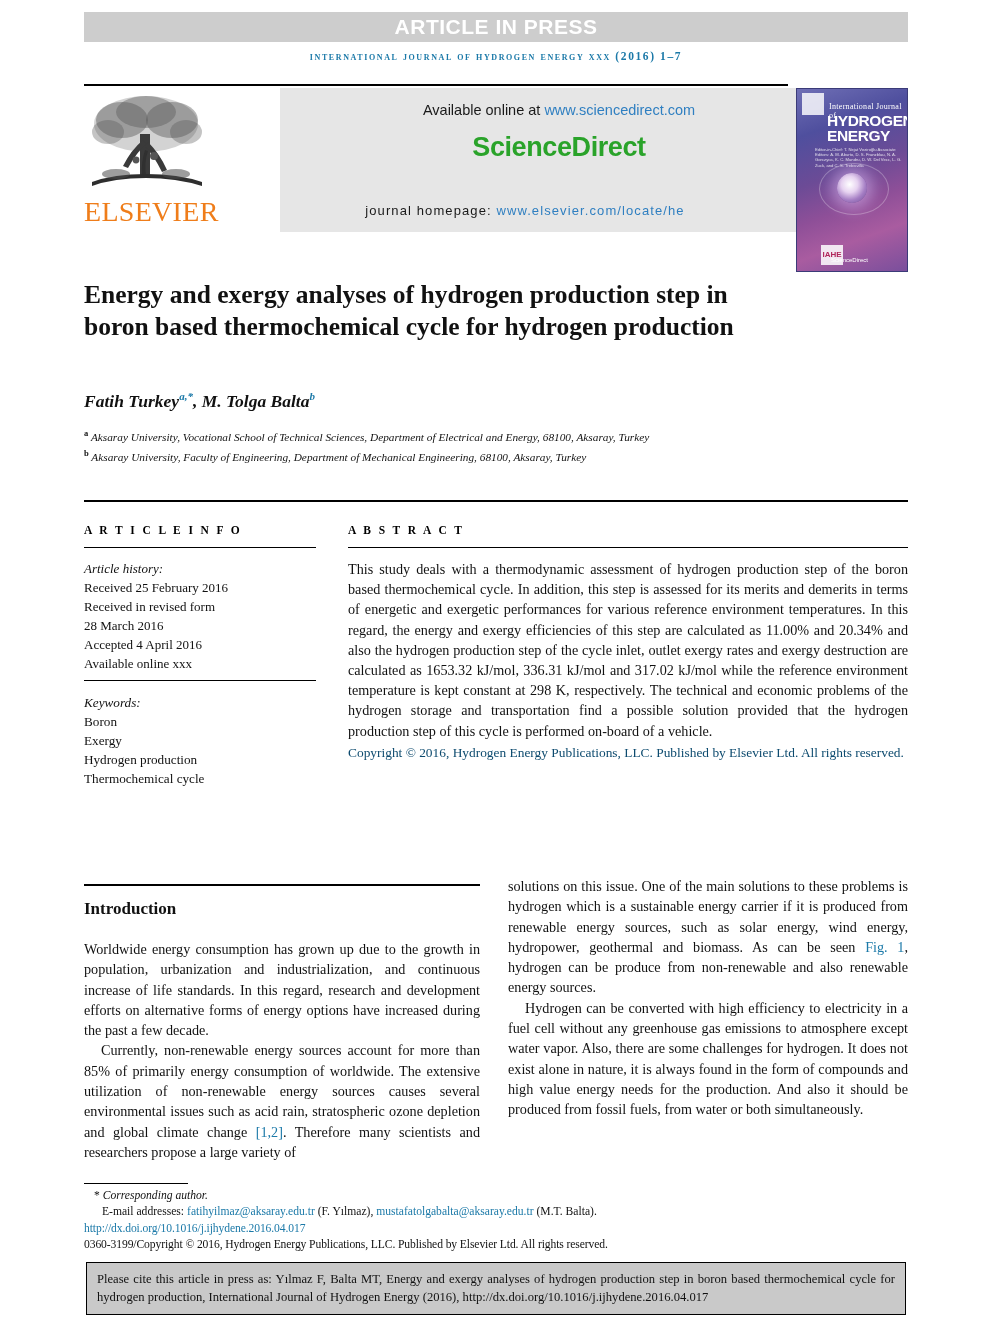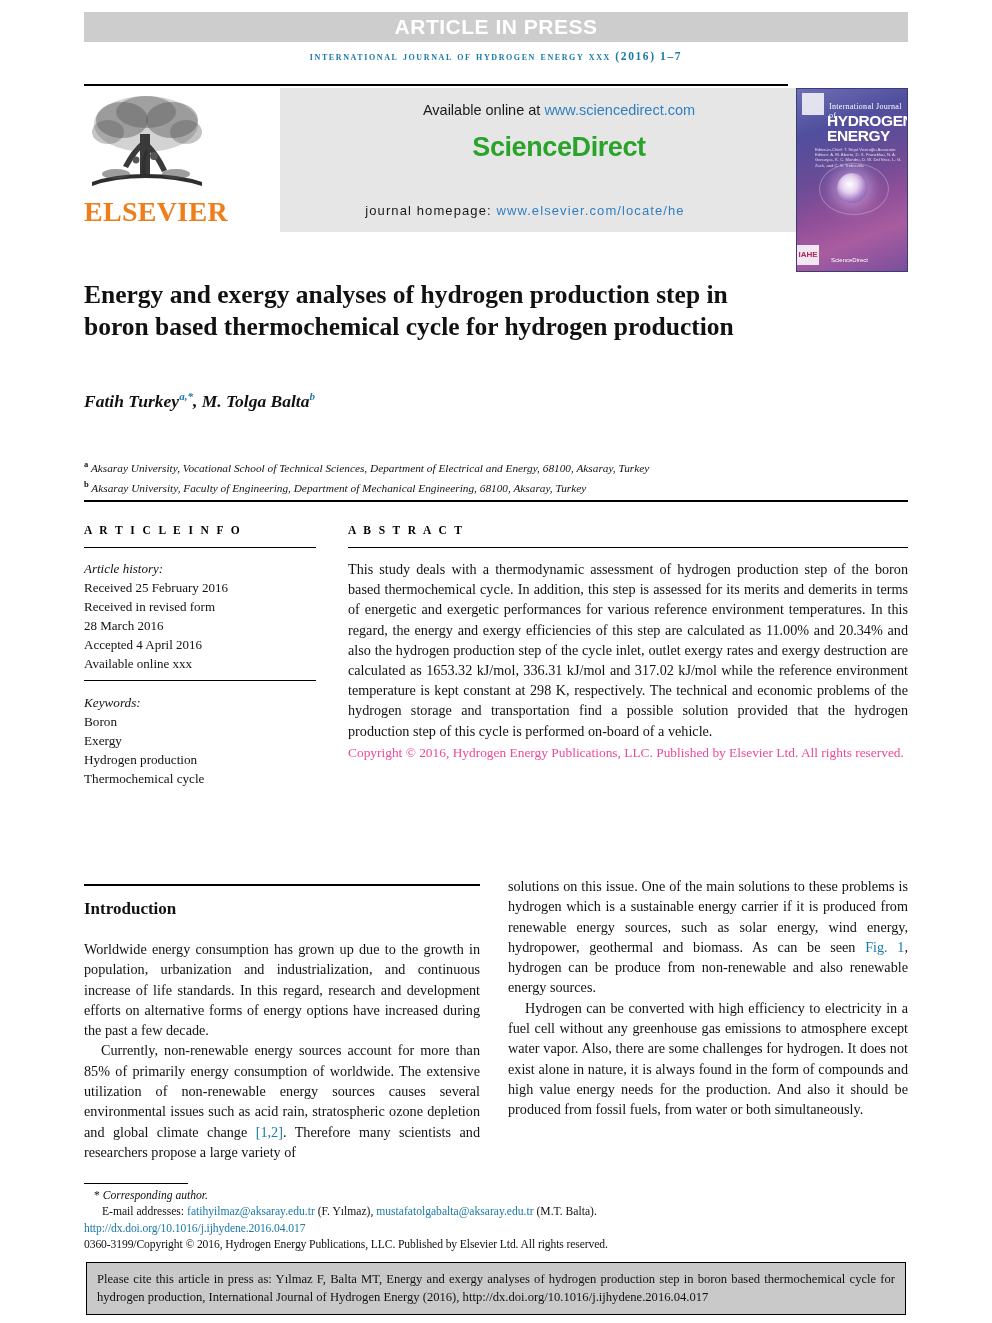--- a/index.html
+++ b/index.html
@@ -87,21 +87,20 @@
   .elsevier-word {
     position: absolute;
     left: 0;
     top: 108px;
     width: 128px;
     text-align: center;
     color: #ef7d1a;
     font-family: "Liberation Serif", "DejaVu Serif", serif;
     font-size: 28px;
     letter-spacing: 0.3px;
-    font-weight: bold;
   }
 
   .sd-box {
     position: absolute;
     left: 196px;
     top: 0;
     width: 558px;
     height: 144px;
     background: #e6e6e6;
     text-align: center;
@@ -191,21 +190,21 @@
   }
   .cover-ring {
     position: absolute;
     left: 22px; top: 74px;
     width: 68px; height: 50px;
     border: 1px solid rgba(255,255,255,0.28);
     border-radius: 50%;
   }
   .cover-badge {
     position: absolute;
-    left: 0; bottom: 6px;
+    left: 24px; bottom: 6px;
     width: 22px; height: 20px;
     background: rgba(255,255,255,0.85);
     color: #b0255a;
     font-family: "Liberation Sans", "DejaVu Sans", sans-serif;
     font-weight: bold;
     font-size: 8px;
     text-align: center;
     line-height: 20px;
   }
   .cover-sd {
@@ -247,21 +246,20 @@
   .affiliations {
     position: absolute;
     left: 84px;
     top: 425px;
     width: 740px;
     font-family: "Liberation Serif", "DejaVu Serif", serif;
     font-style: italic;
     font-size: 11.3px;
     line-height: 16px;
     color: #111111;
-    margin-top: 31px;
   }
   .affiliations sup { font-style: normal; font-weight: bold; font-size: 8.5px; }
 
   
   .rule-info {
     position: absolute;
     left: 84px;
     top: 500px;
     width: 824px;
     height: 2px;
@@ -327,21 +325,21 @@
     font-size: 14.2px;
     line-height: 20.2px;
     text-align: justify;
     color: #111;
   }
   .abs-copy {
     font-family: "Liberation Serif", "DejaVu Serif", serif;
     font-size: 13.4px;
     line-height: 19.6px;
     text-align: justify;
-    color: #ec4899;
+    color: #0c4a6e;
     margin-top: 2px;
   }
 
   
   .body-rule {
     position: absolute;
     left: 84px;
     top: 884px;
     width: 396px;
     height: 2px;

